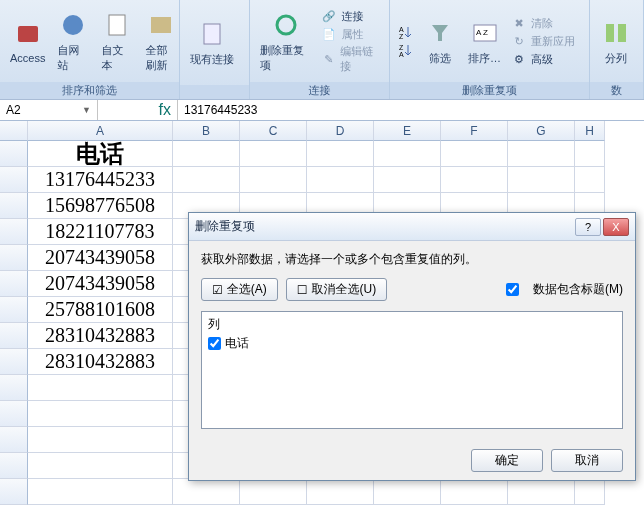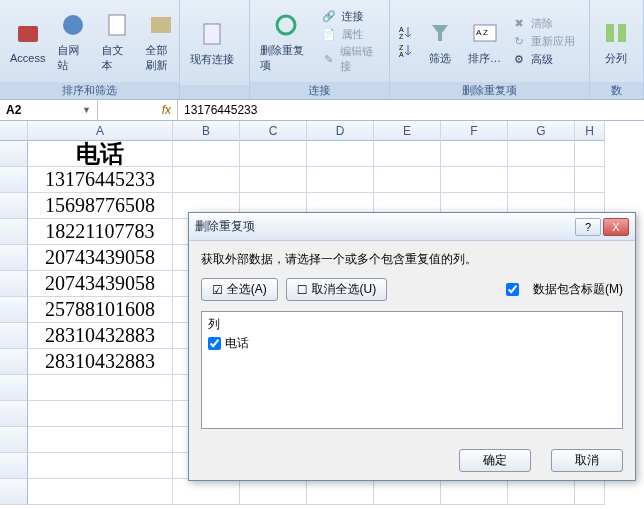--- a/index.html
+++ b/index.html
@@ -12,23 +12,23 @@
 .ribbon-label { text-align: center; font-size: 11px; color: #3b5a82; background: #c7d8ed; padding: 1px 0; }
 .btn-big { display: flex; flex-direction: column; align-items: center; gap: 2px; padding: 2px 4px; font-size: 11px; color: #2b4265; cursor: default; }
 .btn-big .ic { width: 32px; height: 32px; display: flex; align-items: center; justify-content: center; }
 .btn-small-col { display: flex; flex-direction: column; gap: 2px; }
 .btn-small { display: flex; align-items: center; gap: 4px; font-size: 11px; color: #2b4265; padding: 0 2px; }
 .btn-small .ic { width: 16px; height: 16px; display: flex; align-items: center; justify-content: center; }
 .dim { color: #8a9bb3; }
 
 
 .fbar { height: 21px; border-bottom: 1px solid #a9bcd6; display: flex; align-items: stretch; background: #fff; }
-.namebox { width: 98px; border-right: 1px solid #c5c5c5; display: flex; align-items: center; padding: 0 6px; font-size: 12px; background: #fff; font-weight: bold; }
+.namebox { width: 98px; border-right: 1px solid #c5c5c5; display: flex; align-items: center; padding: 0 6px; font-size: 12px; background: #fff; }
 .namebox .dd { margin-left: auto; color: #666; font-size: 9px; }
-.fx { width: 80px; display: flex; align-items: center; justify-content: flex-end; padding-right: 6px; font-style: italic; color: #a16207; border-right: 1px solid #c5c5c5; font-size: 12px; }
+.fx { width: 80px; display: flex; align-items: center; justify-content: flex-end; padding-right: 6px; color: #0f766e; border-right: 1px solid #c5c5c5; font-size: 16px; }
 .finput { flex: 1; padding: 0 6px; font-size: 12px; display: flex; align-items: center; }
 
 
 .grid { position: relative; }
 .colhead { display: flex; height: 20px; }
 .ch { border-right: 1px solid #d0d7e5; border-bottom: 1px solid #a9bcd6; background: linear-gradient(#f7f9fc, #e4ecf7); text-align: center; font-size: 12px; color: #3b5a82; line-height: 20px; }
 .ch.corner { width: 28px; background: linear-gradient(#f7f9fc, #e4ecf7); }
 .ch.a { width: 145px; }
 .ch.n { width: 67px; }
 .rows { display: flex; flex-direction: column; }
@@ -47,21 +47,21 @@
 .titlebar .close { background: linear-gradient(#f4a0a0,#d05050); color: #fff; border-color: #a05050; }
 .dlg-body { padding: 10px 12px 12px; font-size: 12px; }
 .dlg-hint { margin-bottom: 10px; color: #000; }
 .dlg-row { display: flex; align-items: center; gap: 8px; margin-bottom: 10px; }
 .dlg-btn { padding: 2px 10px; border: 1px solid #8a99ad; background: linear-gradient(#fefefe, #e4e9f0); border-radius: 3px; font-size: 12px; display: flex; align-items: center; gap: 4px; }
 .dlg-checkbox { display: flex; align-items: center; gap: 14px; margin-left: auto; }
 .dlg-checkbox input { width: 13px; height: 13px; }
 .listbox { border: 1px solid #8a99ad; background: #fff; height: 118px; padding: 4px; }
 .listhead { font-size: 12px; color: #000; padding: 0 2px 2px; }
 .listitem { display: flex; align-items: center; gap: 4px; padding: 0 2px; }
-.dlg-footer { display: flex; justify-content: flex-end; gap: 20px; padding: 8px 12px; }
+.dlg-footer { display: flex; justify-content: flex-end; gap: 8px; padding: 8px 12px; }
 </style>
 </head>
 <body>
 
 <div class="ribbon">
   <div class="ribbon-group" style="width:180px">
     <div class="ribbon-content">
       <div class="btn-big">
           <span class="ic">
             <svg width="28" height="28">

